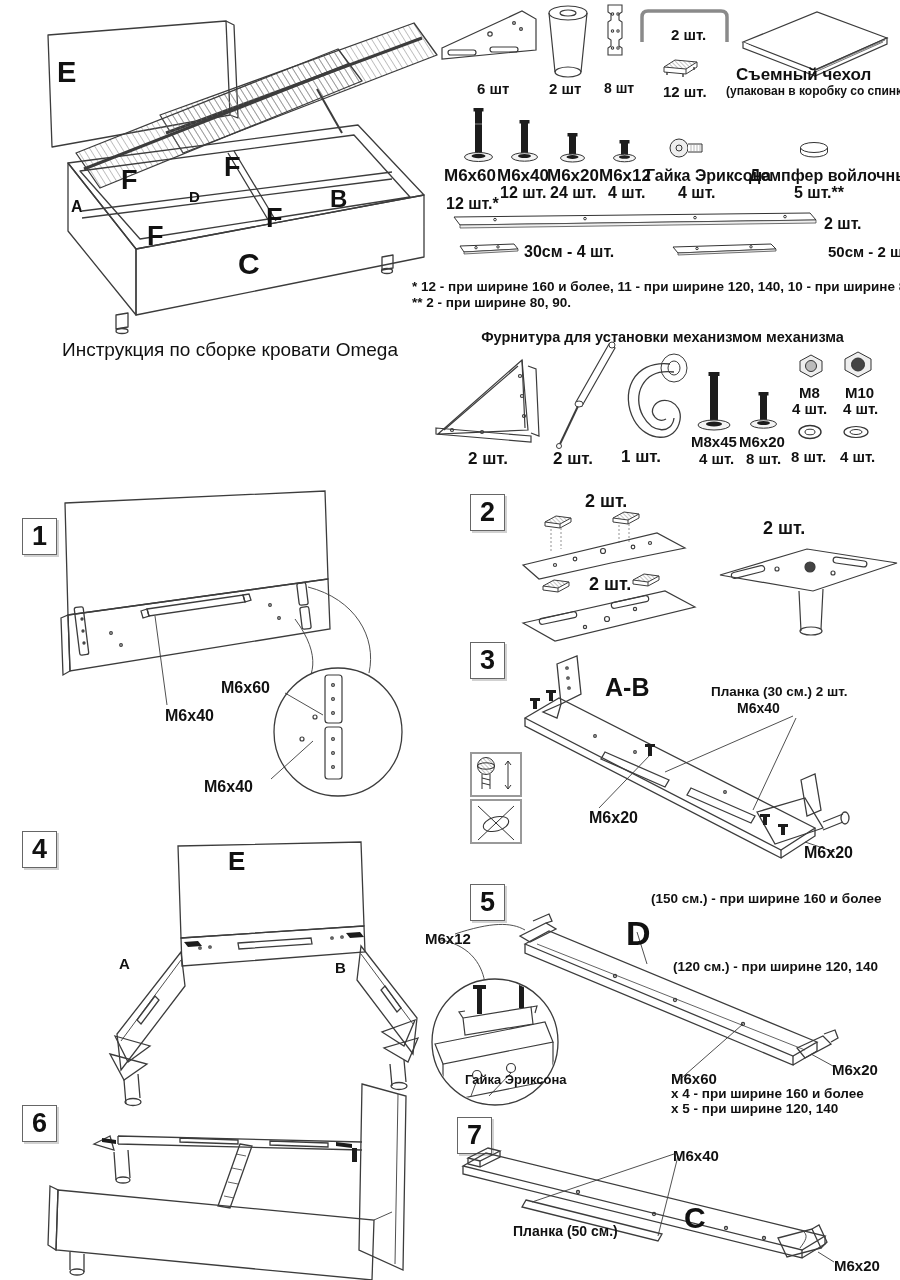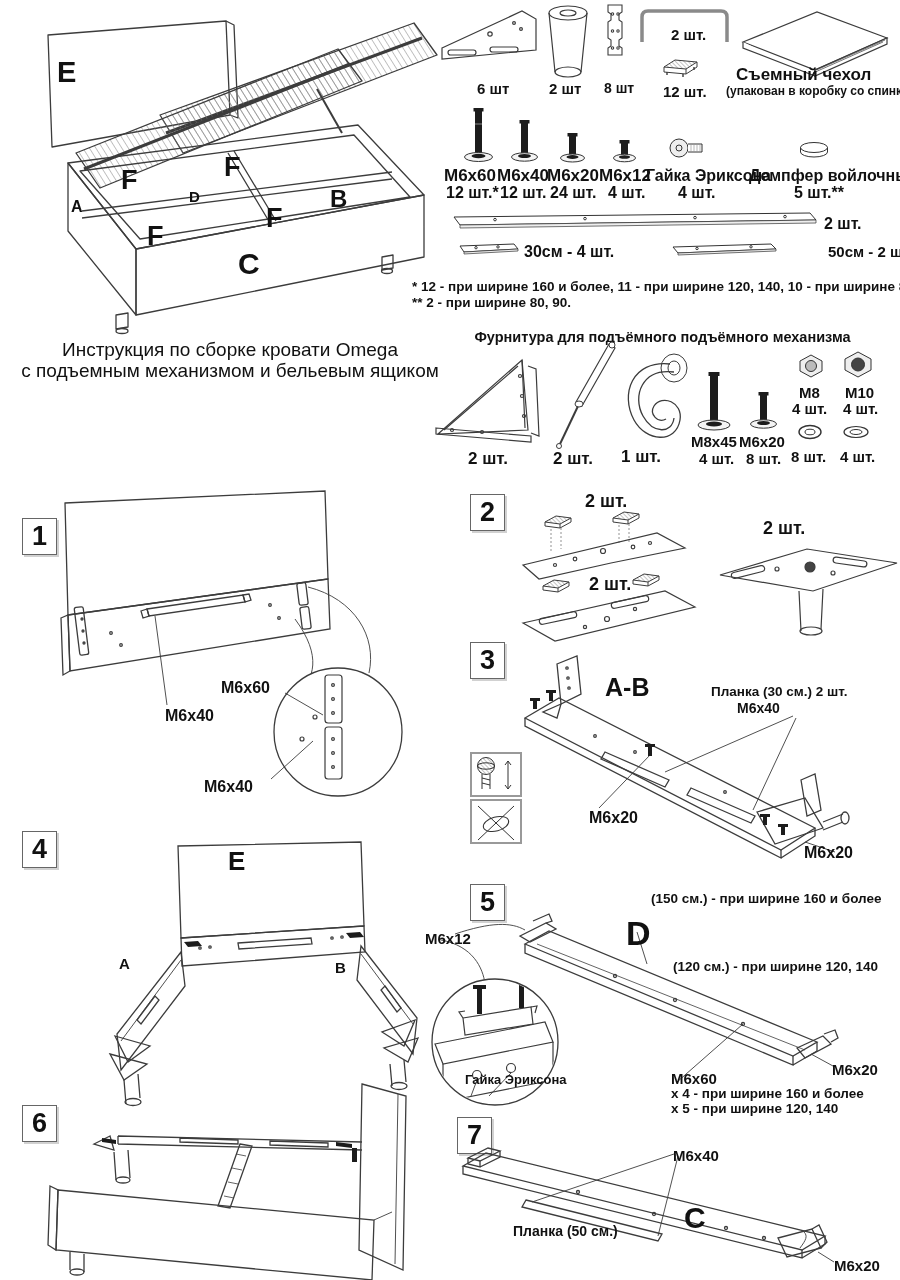--- a/index.html
+++ b/index.html
@@ -147,21 +147,21 @@
     <circle cx="11" cy="11" r="3" fill="none" stroke="#333"></circle>
     <path d="M20,7 h14 v8 h-14" fill="#fff" stroke="#333"></path>
     <path d="M23,7 v8 M26,7 v8 M29,7 v8 M32,7 v8" stroke="#999" stroke-width="0.7"></path>
   </svg>
   <svg class="art" style="left:798px;top:141px" width="34" height="18" viewBox="0 0 34 18">
     <ellipse cx="16" cy="6.5" rx="13.5" ry="5" fill="#fff" stroke="#333"></ellipse>
     <path d="M2.5,6.5 L2.5,11 A13.5,5 0 0 0 29.5,11 L29.5,6.5" fill="none" stroke="#333"></path>
   </svg>
 
   <div class="lbl" style="left:444px;top:167px;font-size:17px">M6x60</div>
-  <div class="lbl" style="left:446px;top:185px;font-size:16px">12 шт.*</div>
+  <div class="lbl" style="left:446px;top:196px;font-size:16px">12 шт.*</div>
   <div class="lbl" style="left:497px;top:167px;font-size:17px">M6x40</div>
   <div class="lbl" style="left:500px;top:185px;font-size:16px">12 шт.</div>
   <div class="lbl" style="left:547px;top:167px;font-size:17px">M6x20</div>
   <div class="lbl" style="left:550px;top:185px;font-size:16px">24 шт.</div>
   <div class="lbl" style="left:599px;top:167px;font-size:17px">M6x12</div>
   <div class="lbl" style="left:608px;top:185px;font-size:16px">4 шт.</div>
   <div class="lbl" style="left:646px;top:168px;font-size:16px">Гайка Эриксона</div>
   <div class="lbl" style="left:678px;top:185px;font-size:16px">4 шт.</div>
   <div class="lbl" style="left:749px;top:168px;font-size:16px">Демпфер войлочный</div>
   <div class="lbl" style="left:794px;top:185px;font-size:16px">5 шт.**</div>
@@ -189,23 +189,22 @@
     <path d="M7,11 L105,7 L105,9 L7,13 Z" fill="#eee" stroke="#333" stroke-width="0.7"></path>
     <circle cx="26" cy="6.5" r="1.2" fill="none" stroke="#333"></circle>
       <circle cx="80" cy="4.8" r="1.2" fill="none" stroke="#333"></circle>
   </svg>
   <div class="lbl" style="left:828px;top:244px;font-size:15px">50см - 2 шт.</div>
 
   <div class="lbl" style="left:412px;top:280px;font-size:13.5px">* 12 - при ширине 160 и более, 11 - при ширине 120, 140, 10 - при ширине 80, 90.</div>
   <div class="lbl" style="left:412px;top:296px;font-size:13.5px">** 2 - при ширине 80, 90.</div>
 
   <div class="lbl n ctr" style="left:20px;top:340px;width:420px;font-size:19px">Инструкция по сборке кровати Omega</div>
-  <div class="lbl n ctr" style="left:20px;top:361px;width:420px;font-size:19px">с подъемным механизмом и бельевым ящиком</div>
-
-  <div class="lbl ctr" style="left:430px;top:330px;width:465px;font-size:14.5px">Фурнитура для подъёмного подъёмного механизма</div>
+
+  <div class="lbl ctr" style="left:430px;top:330px;width:465px;font-size:14.5px">Фурнитура для установки механизмом механизма</div>
 
   <svg class="art" style="left:432px;top:346px" width="118" height="102" viewBox="0 0 118 102">
     <g fill="none" stroke="#3c3c3c" stroke-width="1.2">
       <path d="M6,88 L90,14 L96,84 Z"></path>
       <path d="M12,84 L86,20 M90,14 L93,82"></path>
       <path d="M96,20 L104,23 L107,90 L99,87"></path>
       <path d="M4,82 L99,90 L99,96 L4,88 Z"></path>
       <circle cx="88" cy="30" r="1.5"></circle>
         <circle cx="90" cy="50" r="1.5"></circle>
         <circle cx="92" cy="70" r="1.5"></circle>

